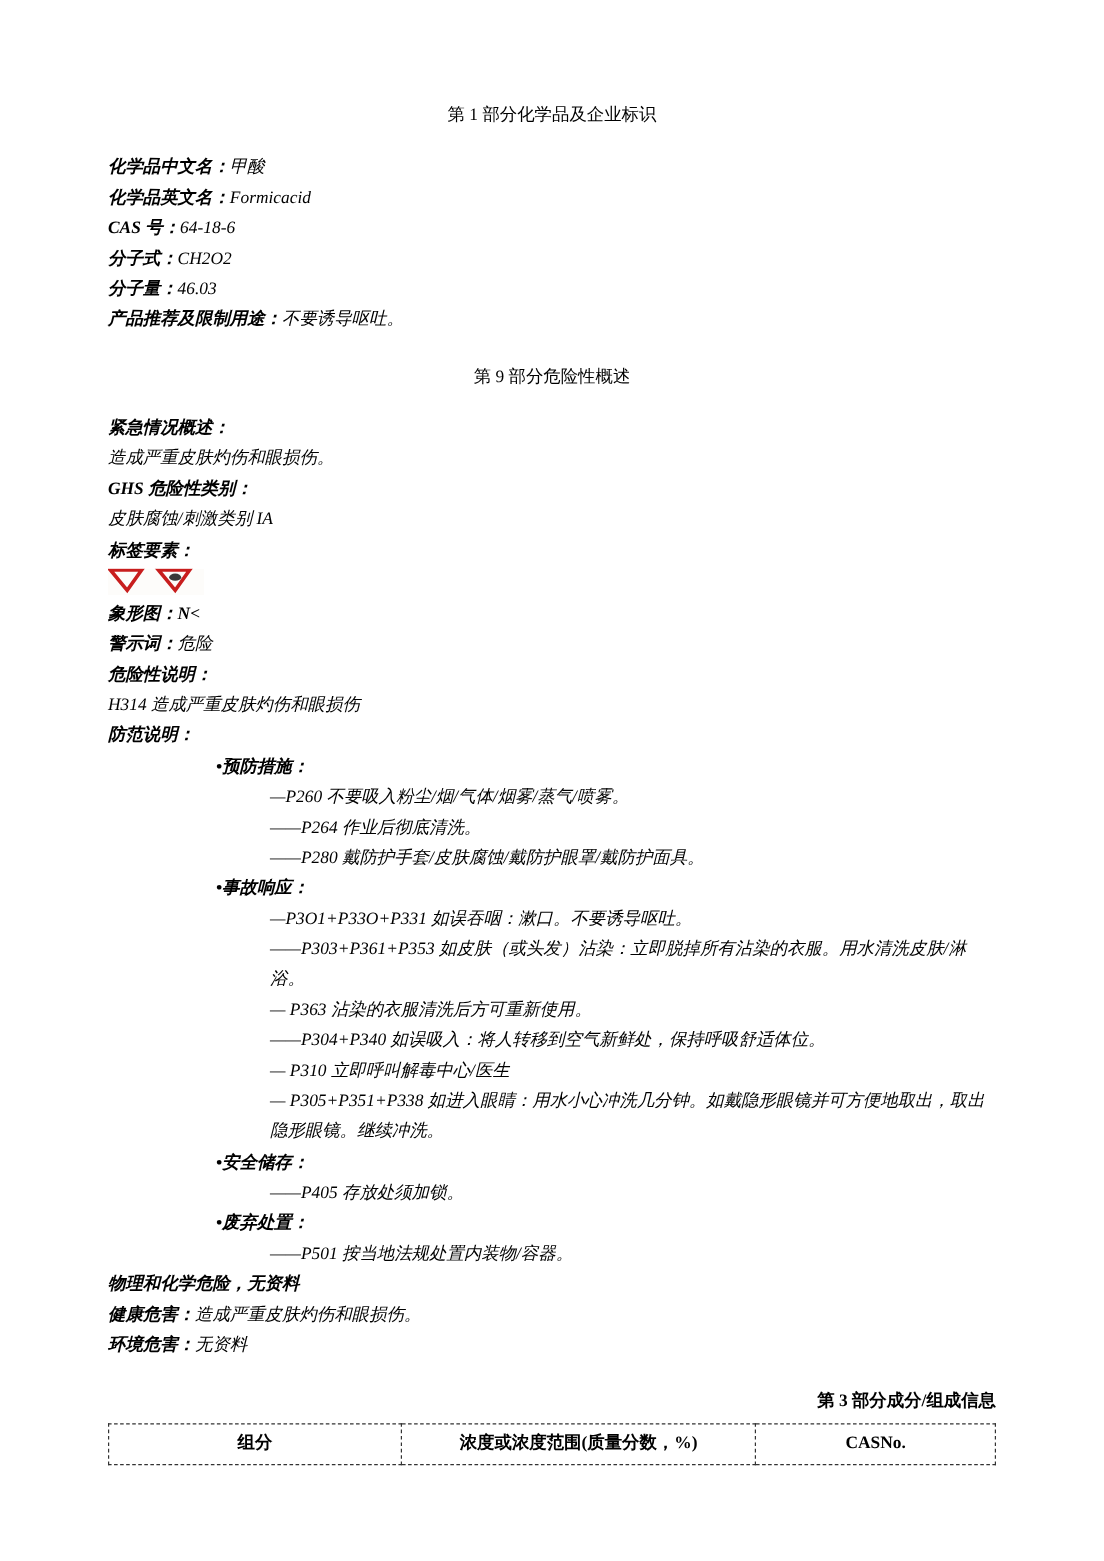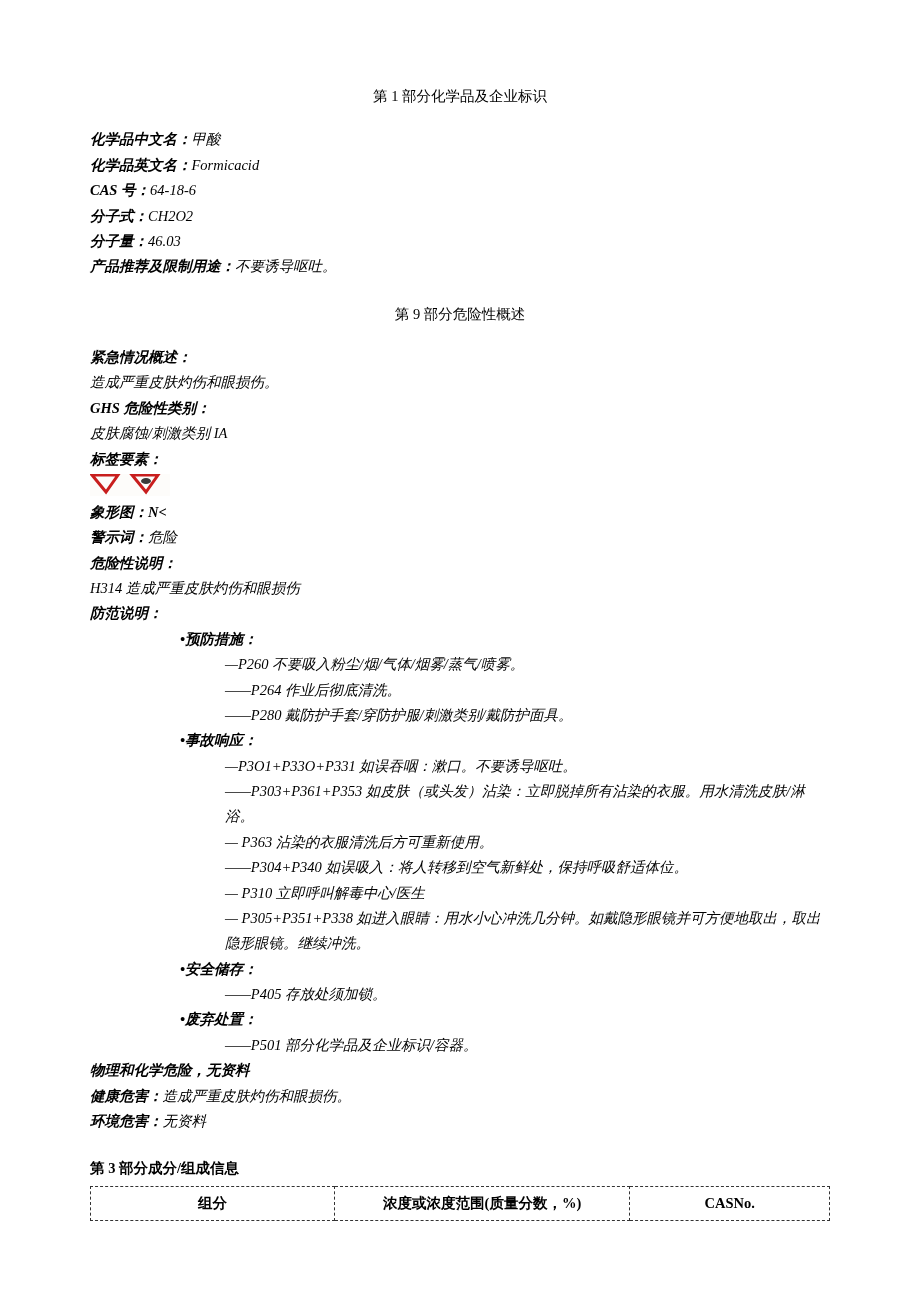--- a/index.html
+++ b/index.html
@@ -12,21 +12,21 @@
     padding: 78px 90px 40px 90px;
     width: 920px;
     box-sizing: border-box;
   }
   .section-title {
     text-align: center;
     font-weight: normal;
     margin: 6px 0 18px 0;
   }
   .section-title-tight {
-    text-align: left;
+    text-align: right;
     font-weight: bold;
     margin: 2px 0 4px 0;
   }
   .bold { font-weight: bold; }
   .line { margin: 0; font-style: italic; }
   .sp-top { margin-top: 22px; }
   .indent-1 { padding-left: 90px; }
   .indent-2 { padding-left: 135px; }
   .pictogram {
     width: 80px;
@@ -97,35 +97,35 @@
 </p>
 
 <p class="line bold">危险性说明：</p>
 <p class="line">H314 造成严重皮肤灼伤和眼损伤</p>
 
 <p class="line bold">防范说明：</p>
 
 <p class="line bold indent-1">•预防措施：</p>
 <p class="line indent-2">—P260 不要吸入粉尘/烟/气体/烟雾/蒸气/喷雾。</p>
 <p class="line indent-2">——P264 作业后彻底清洗。</p>
-<p class="line indent-2">——P280 戴防护手套/穿防护服/刺激类别/戴防护面具。</p>
+<p class="line indent-2">——P280 戴防护手套/皮肤腐蚀/戴防护眼罩/戴防护面具。</p>
 
 <p class="line bold indent-1">•事故响应：</p>
 <p class="line indent-2">—P3O1+P33O+P331 如误吞咽：漱口。不要诱导呕吐。</p>
 <p class="line indent-2">——P303+P361+P353 如皮肤（或头发）沾染：立即脱掉所有沾染的衣服。用水清洗皮肤/淋浴。</p>
 <p class="line indent-2">—    P363 沾染的衣服清洗后方可重新使用。</p>
 <p class="line indent-2">——P304+P340 如误吸入：将人转移到空气新鲜处，保持呼吸舒适体位。</p>
 <p class="line indent-2">—    P310 立即呼叫解毒中心/医生</p>
 <p class="line indent-2">—    P305+P351+P338 如进入眼睛：用水小心冲洗几分钟。如戴隐形眼镜并可方便地取出，取出隐形眼镜。继续冲洗。</p>
 
 <p class="line bold indent-1">•安全储存：</p>
 <p class="line indent-2">——P405 存放处须加锁。</p>
 
 <p class="line bold indent-1">•废弃处置：</p>
-<p class="line indent-2">——P501 部分化学品及企业标识/容器。</p>
+<p class="line indent-2">——P501 按当地法规处置内装物/容器。</p>
 
 <p class="line">
   <span class="bold">物理和化学危险，</span><span class="bold">无资料</span>
 </p>
 <p class="line">
   <span class="bold">健康危害：</span><span>造成严重皮肤灼伤和眼损伤。</span>
 </p>
 <p class="line">
   <span class="bold">环境危害：</span><span>无资料</span>
 </p>

